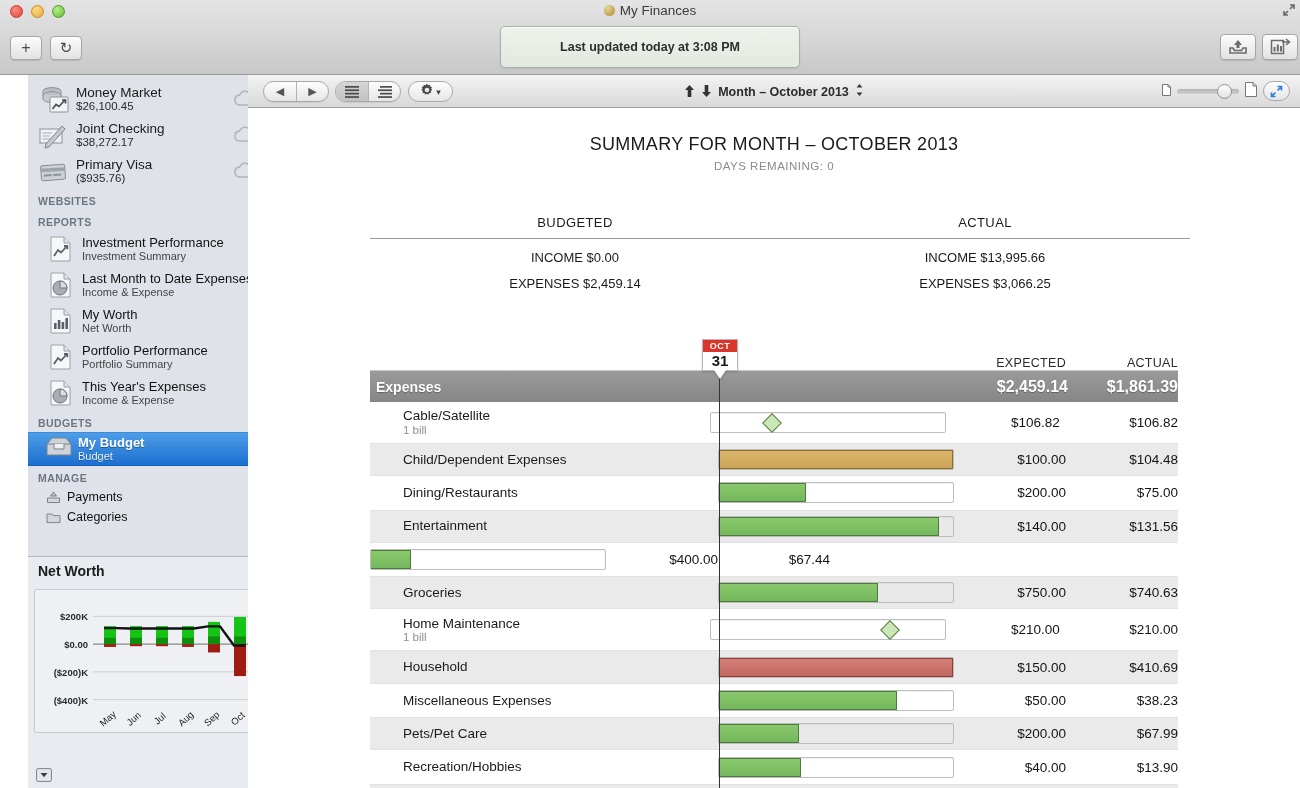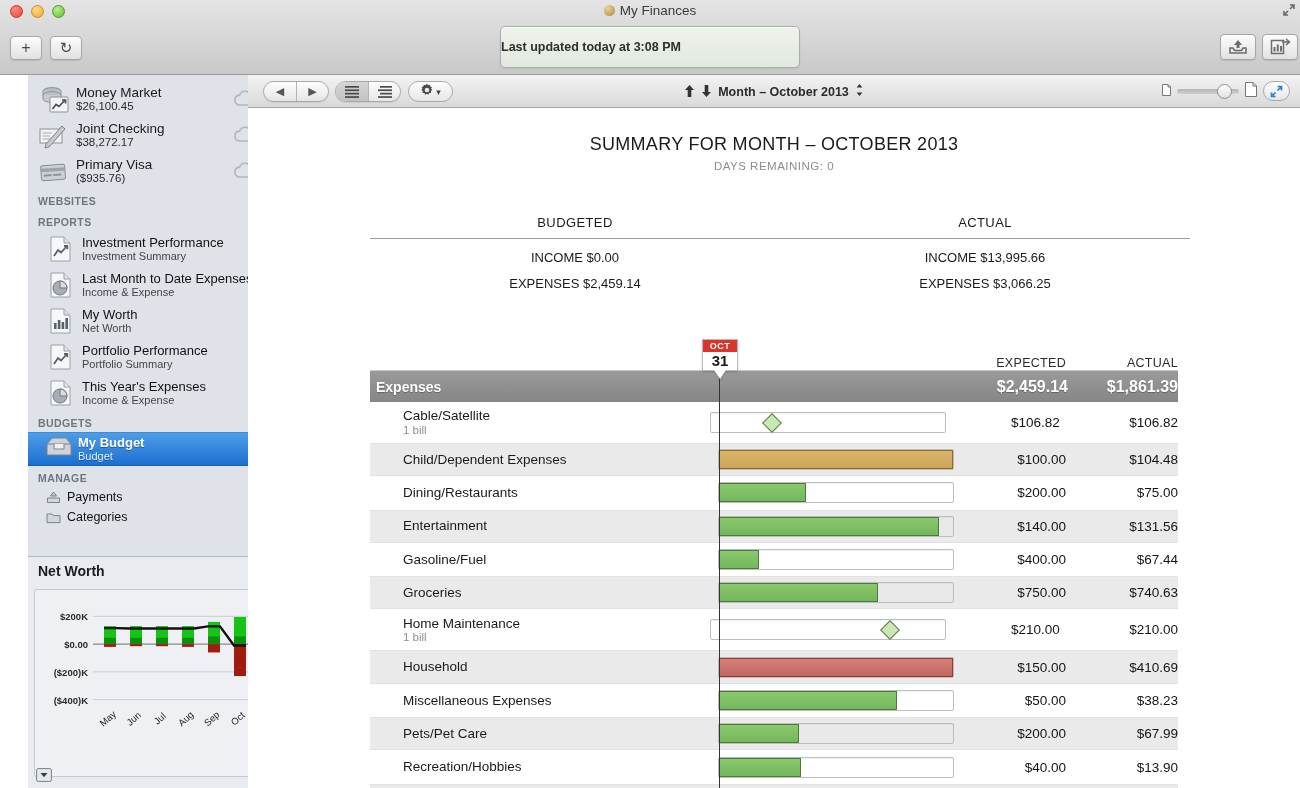--- a/index.html
+++ b/index.html
@@ -43,21 +43,21 @@
   #btn-add  { left:10px;  top:36px; width:32px; height:24px; font-size:16px; }
   #btn-sync { left:50px;  top:36px; width:32px; height:24px; font-size:15px; }
   #btn-upload { left:1220px; top:34px; width:36px; height:26px; }
   #btn-report { left:1262px; top:34px; width:36px; height:26px; }
 
   .status-pill {
     position:absolute; left:500px; top:26px; width:300px; height:42px;
     border:1px solid #a9b0a9; border-radius:5px;
     background:linear-gradient(to bottom,#eef2ec,#e2e9e0);
     box-shadow:0 1px 0 rgba(255,255,255,.8) inset, 0 1px 2px rgba(0,0,0,.08);
-    display:flex; align-items:center; 
+    display:flex; align-items:center; justify-content:center;
     font-size:12.5px; font-weight:bold; color:#2e2e2e;
   }
   .resize-glyph {
     position:absolute; right:3px; top:3px; width:16px; height:16px;
     color:#6a6a6a; font-size:13px; line-height:16px; text-align:center;
   }
 
   
   .sidebar {
     position:absolute; left:0; top:75px; width:247px; height:713px;
@@ -110,21 +110,21 @@
     position:absolute; left:0; bottom:0; width:246px; height:232px;
     background:#e8ebf0; border-top:1px solid #b4b9c1;
   }
   .nw-head {
     display:flex; align-items:center; justify-content:space-between;
     padding:6px 12px 2px 10px;
   }
   .nw-title { font-size:14px; font-weight:bold; color:#1b1b1b; }
   .nw-arrow { font-size:11px; color:#333; }
   .nw-chart-wrap {
-    position:absolute; left:6px; top:32px; width:228px; height:188px;
+    position:absolute; left:6px; top:32px; width:228px; height:144px;
     background:#eef0f4; border:1px solid #c6cad1; border-radius:2px;
   }
   .nw-foot { position:absolute; left:8px; bottom:6px; width:16px; height:14px; }
 
   
   .main { position:absolute; left:248px; top:75px; width:1052px; height:713px; background:#fff; }
   .main-toolbar {
     position:relative; height:33px; width:1052px;
     background:linear-gradient(to bottom,#f3f3f3,#d9d9d9);
     border-bottom:1px solid #a2a2a2;
@@ -706,23 +706,20 @@
               </div>
               <div class="r-bar">
                 <div class="track grey">
                   <div class="fill green" style="width: 94%;"></div>
                 </div>
               </div>
               <div class="r-exp">$140.00</div>
               <div class="r-act">$131.56</div>
             </div>
             <div class="row">
-              <div class="r-name">
-                <div class="r-label">Gasoline/Fuel</div>
-              </div>
               <div class="r-bar">
                 <div class="track">
                   <div class="fill green" style="width: 17%;"></div>
                 </div>
               </div>
               <div class="r-exp">$400.00</div>
               <div class="r-act">$67.44</div>
             </div>
             <div class="row alt">
               <div class="r-name">

